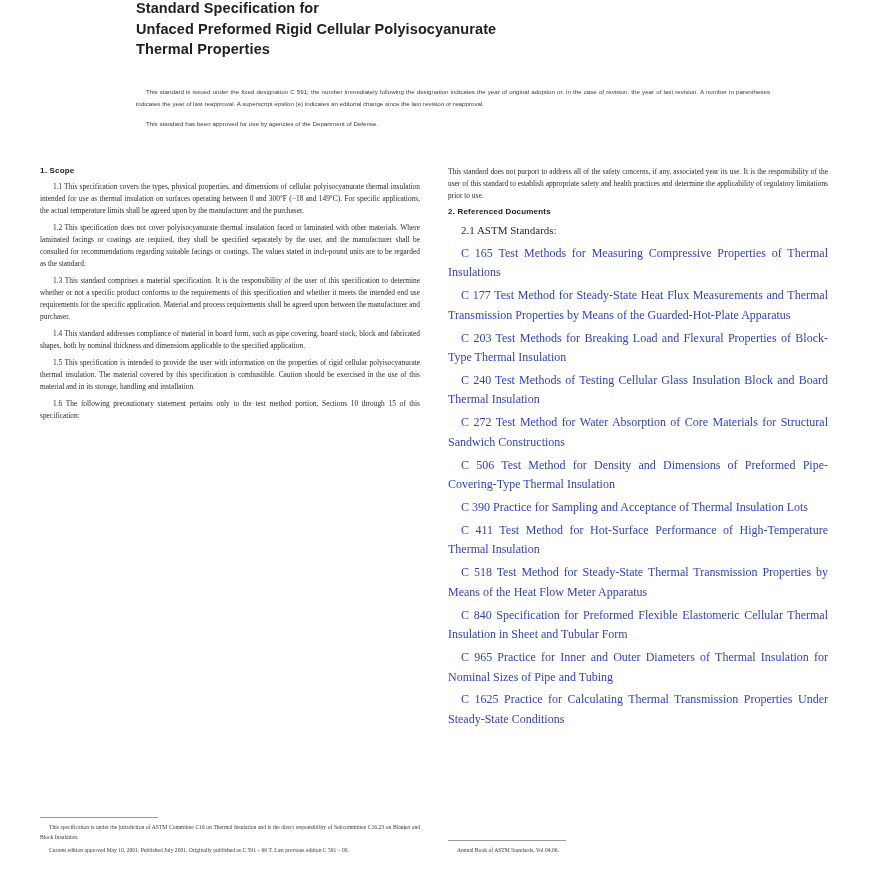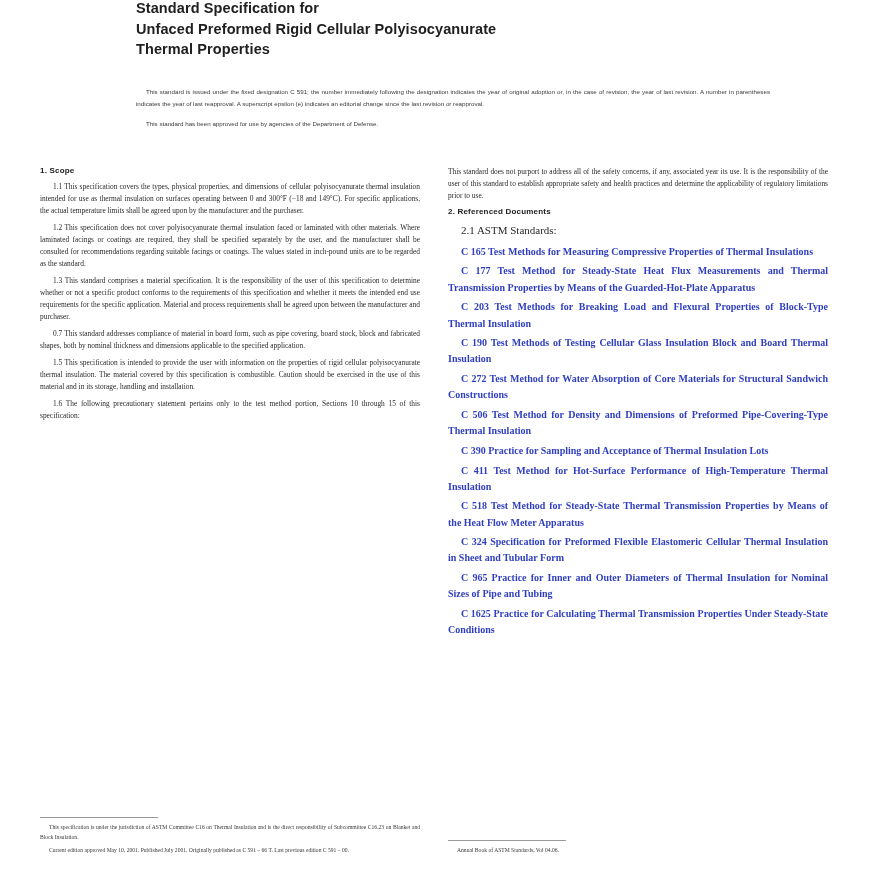--- a/index.html
+++ b/index.html
@@ -99,28 +99,27 @@
     text-indent: 13px;
     font-family: "Liberation Serif", serif;
   }
 
   .ref-list {
     margin: 0;
     padding: 0;
     list-style: none;
   }
   .ref-list li {
-    font-size: 10px;
+    font-size: 12px;
     line-height: 1.62;
     color: #2f3fbf;
     margin: 0 0 3.5px 0;
     text-align: justify;
     text-indent: 13px;
     font-family: "Liberation Serif", serif;
-    font-weight: bold;
   }
   .ref-sub {
     font-size: 11px;
     line-height: 1.62;
     color: #2a2a2a;
     text-indent: 13px;
     margin: 0 0 4px 0;
   }
 
   
@@ -167,21 +166,21 @@
     </div>
   </div>
 
   <div class="columns">
 
     <div class="col">
       <h2 class="sect-head">1. Scope</h2>
       <p class="body">1.1 This specification covers the types, physical properties, and dimensions of cellular polyisocyanurate thermal insulation intended for use as thermal insulation on surfaces operating between 0 and 300°F (−18 and 149°C). For specific applications, the actual temperature limits shall be agreed upon by the manufacturer and the purchaser.</p>
       <p class="body">1.2 This specification does not cover polyisocyanurate thermal insulation faced or laminated with other materials. Where laminated facings or coatings are required, they shall be specified separately by the user, and the manufacturer shall be consulted for recommendations regarding suitable facings or coatings. The values stated in inch-pound units are to be regarded as the standard.</p>
       <p class="body">1.3 This standard comprises a material specification. It is the responsibility of the user of this specification to determine whether or not a specific product conforms to the requirements of this specification and whether it meets the intended end use requirements for the specific application. Material and process requirements shall be agreed upon between the manufacturer and purchaser.</p>
-      <p class="body">0.7 This standard addresses compliance of material in board form, such as pipe covering, board stock, block and fabricated shapes, both by nominal thickness and dimensions applicable to the specified application.</p>
+      <p class="body">1.4 This standard addresses compliance of material in board form, such as pipe covering, board stock, block and fabricated shapes, both by nominal thickness and dimensions applicable to the specified application.</p>
       <p class="body">1.5 This specification is intended to provide the user with information on the properties of rigid cellular polyisocyanurate thermal insulation. The material covered by this specification is combustible. Caution should be exercised in the use of this material and in its storage, handling and installation.</p>
       <p class="body">1.6 The following precautionary statement pertains only to the test method portion, Sections 10 through 15 of this specification:</p>
 
       <div class="footnote-wrap">
         <div class="footnote-rule"></div>
         <p class="footnote">
             <span class="fn-indent">This specification is under the jurisdiction of ASTM Committee C16 on Thermal Insulation and is the direct responsibility of Subcommittee C16.23 on Blanket and Block Insulation.</span>
           </p>
         <p class="footnote">
             <span class="fn-indent">Current edition approved May 10, 2001. Published July 2001. Originally published as C 591 – 66 T. Last previous edition C 591 – 00.</span>
@@ -192,27 +191,27 @@
     <div class="col">
       <p class="body" style="text-indent:0">This standard does not purport to address all of the safety concerns, if any, associated year its use. It is the responsibility of the user of this standard to establish appropriate safety and health practices and determine the applicability of regulatory limitations prior to use.</p>
 
       <h2 class="sect-head spaced">2. Referenced Documents</h2>
       <p class="ref-sub">2.1 ASTM Standards:</p>
 
       <ul class="ref-list">
         <li>C 165 Test Methods for Measuring Compressive Properties of Thermal Insulations</li>
         <li>C 177 Test Method for Steady-State Heat Flux Measurements and Thermal Transmission Properties by Means of the Guarded-Hot-Plate Apparatus</li>
         <li>C 203 Test Methods for Breaking Load and Flexural Properties of Block-Type Thermal Insulation</li>
-        <li>C 190 Test Methods of Testing Cellular Glass Insulation Block and Board Thermal Insulation</li>
+        <li>C 240 Test Methods of Testing Cellular Glass Insulation Block and Board Thermal Insulation</li>
         <li>C 272 Test Method for Water Absorption of Core Materials for Structural Sandwich Constructions</li>
         <li>C 506 Test Method for Density and Dimensions of Preformed Pipe-Covering-Type Thermal Insulation</li>
         <li>C 390 Practice for Sampling and Acceptance of Thermal Insulation Lots</li>
         <li>C 411 Test Method for Hot-Surface Performance of High-Temperature Thermal Insulation</li>
         <li>C 518 Test Method for Steady-State Thermal Transmission Properties by Means of the Heat Flow Meter Apparatus</li>
-        <li>C 324 Specification for Preformed Flexible Elastomeric Cellular Thermal Insulation in Sheet and Tubular Form</li>
+        <li>C 840 Specification for Preformed Flexible Elastomeric Cellular Thermal Insulation in Sheet and Tubular Form</li>
         <li>C 965 Practice for Inner and Outer Diameters of Thermal Insulation for Nominal Sizes of Pipe and Tubing</li>
         <li>C 1625 Practice for Calculating Thermal Transmission Properties Under Steady-State Conditions</li>
       </ul>
 
       <div class="footnote-wrap">
         <div class="footnote-rule"></div>
         <p class="footnote">
             <span class="fn-indent">Annual Book of ASTM Standards, Vol 04.06.</span>
           </p>
       </div>

